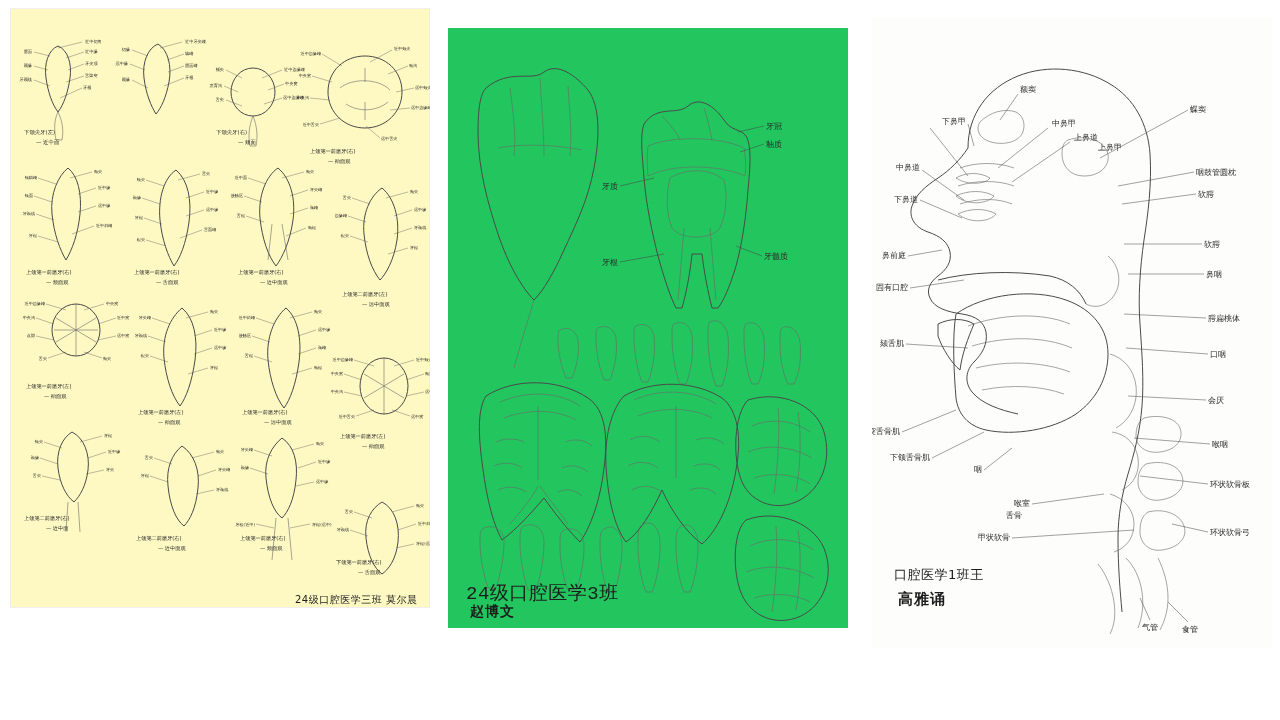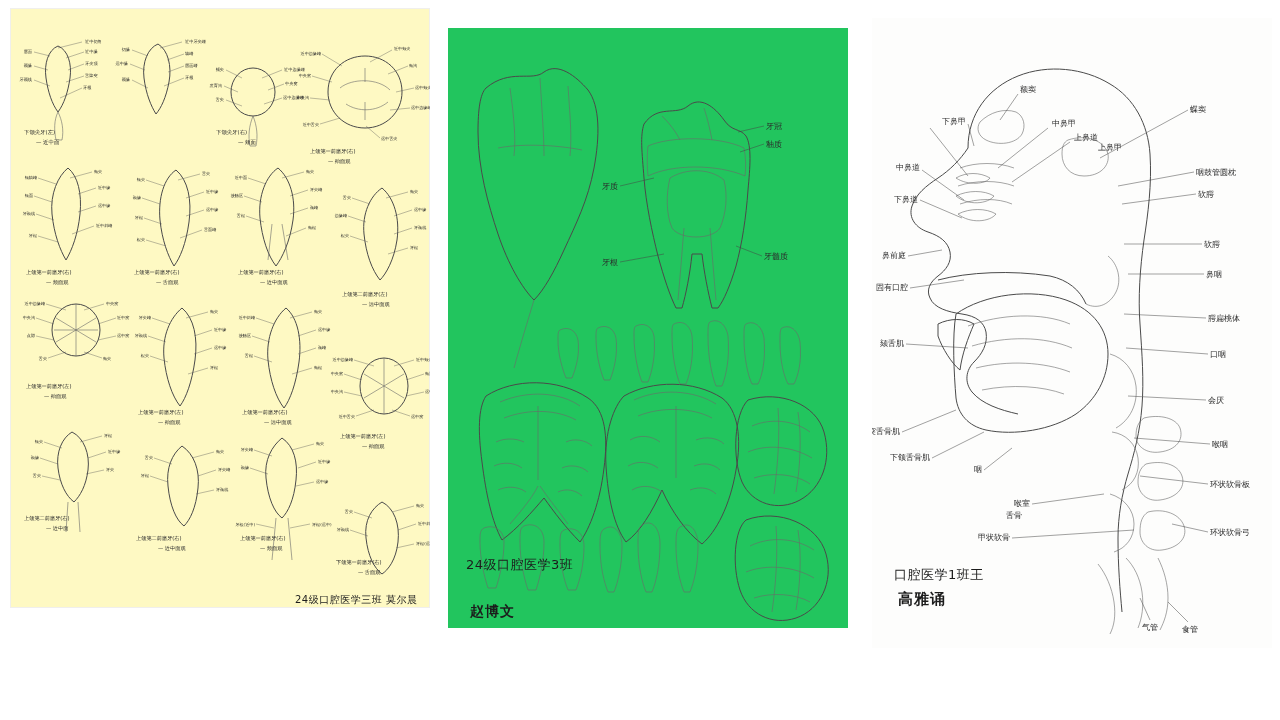--- a/index.html
+++ b/index.html
@@ -37,21 +37,21 @@
     background: #fdfdfc;
   }
 
   .signature {
     position: absolute;
     font-family: "DejaVu Sans", sans-serif;
     color: #1c1c1c;
     white-space: nowrap;
   }
   #sig-1 { left: 285px; top: 585px; font-size: 10px; letter-spacing: 0.5px; }
-  #sig-2a { left: 18px; top: 528px; font-size: 13px; letter-spacing: 0.5px; }
+  #sig-2a { left: 18px; top: 552px; font-size: 19px; letter-spacing: 0.5px; font-family: Liberation Mono, monospace; }
   #sig-2b { left: 22px; top: 575px; font-size: 14px; letter-spacing: 1px; font-weight: bold; }
   #sig-3a { left: 22px; top: 548px; font-size: 13px; letter-spacing: 0.5px; }
   #sig-3b { left: 26px; top: 572px; font-size: 15px; letter-spacing: 1px; font-weight: bold; text-align: right; }
 
   
   .pencil { fill: none; stroke: #4a4a4a; stroke-width: 1; }
   .pencil-thin { fill: none; stroke: #6a6a6a; stroke-width: 0.6; }
   .leader { stroke: #555; stroke-width: 0.4; fill: none; }
   .leader2 { stroke: #444; stroke-width: 0.5; fill: none; }
 

